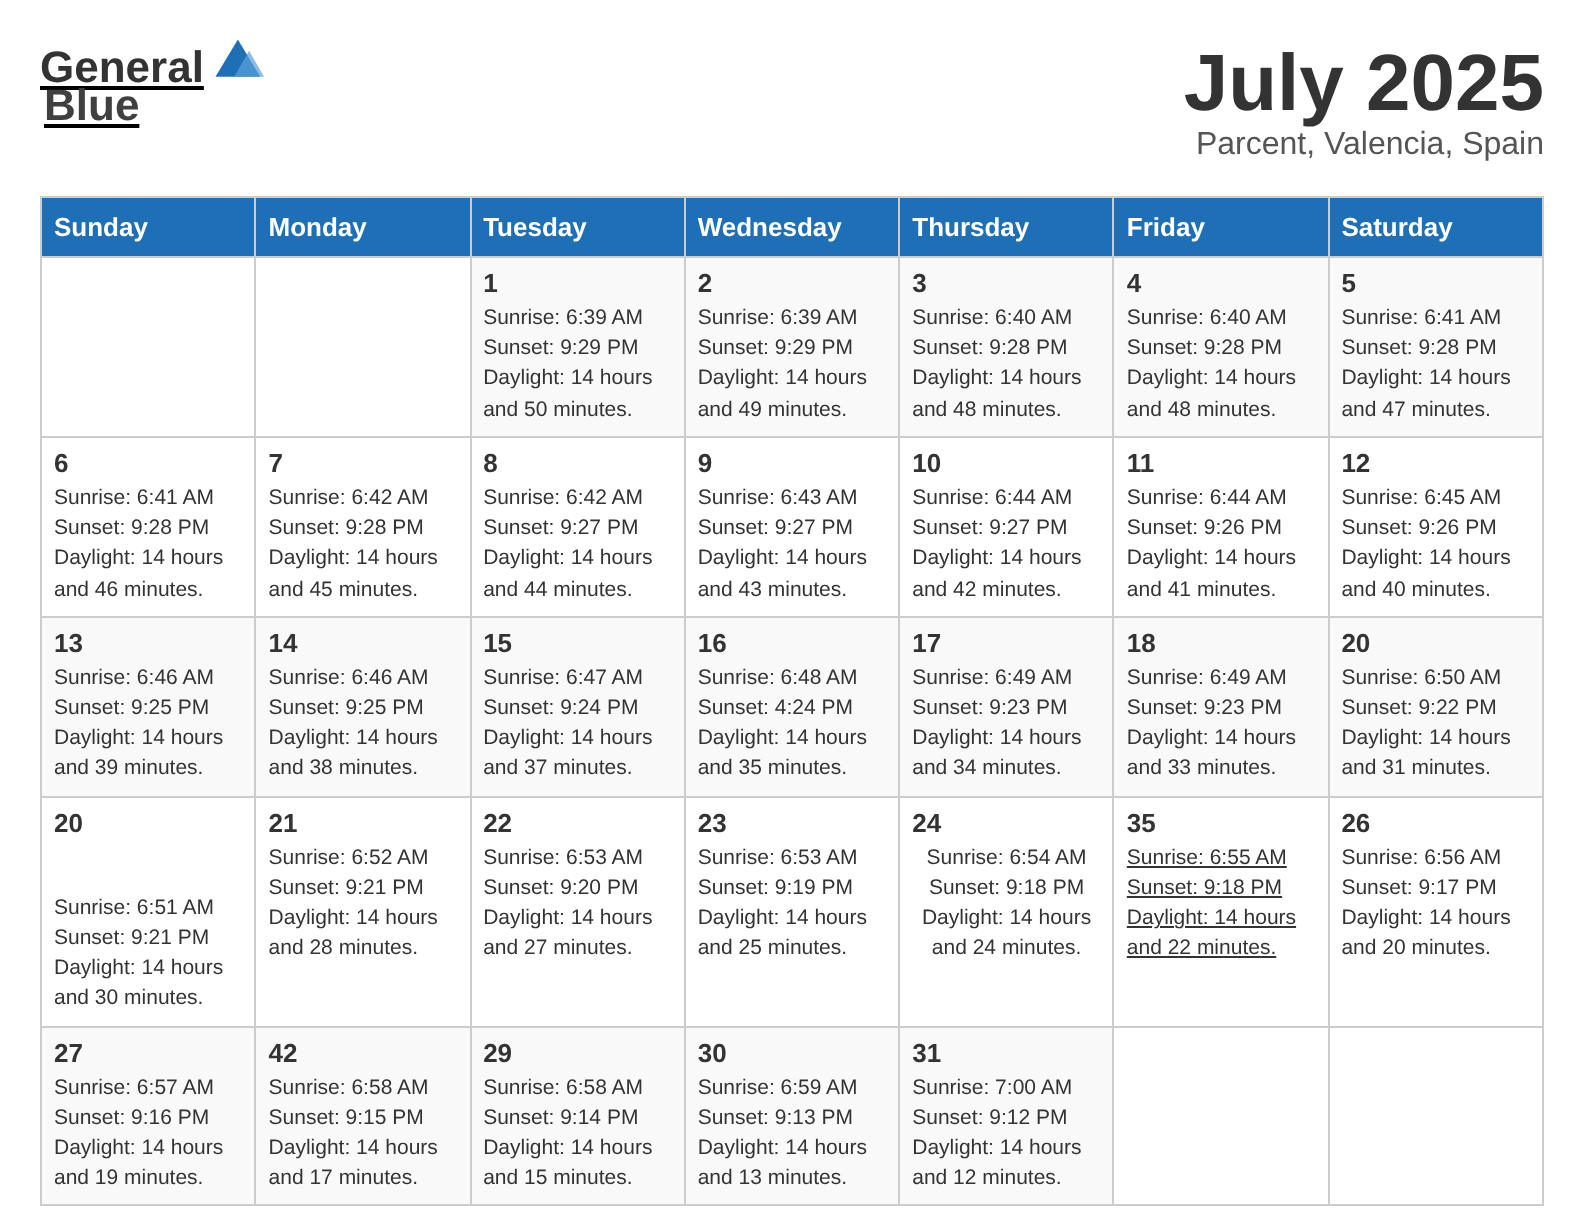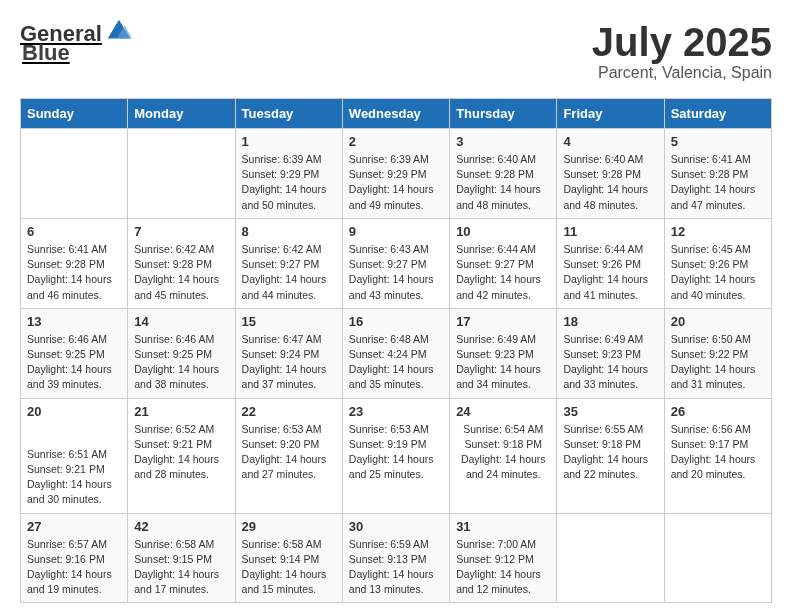--- a/index.html
+++ b/index.html
@@ -274,21 +274,21 @@
 Daylight: 14 hours and 25 minutes.</div>
         </td>
         <td>
           <div class="day-num">24</div>
           <div class="day-info" style="white-space: pre-line; text-align: center;">Sunrise: 6:54 AM
 Sunset: 9:18 PM
 Daylight: 14 hours and 24 minutes.</div>
         </td>
         <td>
           <div class="day-num">35</div>
-          <div class="day-info" style="white-space: pre-line;">Sunrise: 6:55 AM
+          <div class="day-info" style="white-space: pre-line; text-decoration: underline;">Sunrise: 6:55 AM
 Sunset: 9:18 PM
 Daylight: 14 hours and 22 minutes.</div>
         </td>
         <td>
           <div class="day-num">26</div>
           <div class="day-info" style="white-space: pre-line;">Sunrise: 6:56 AM
 Sunset: 9:17 PM
 Daylight: 14 hours and 20 minutes.</div>
         </td>
       </tr>

